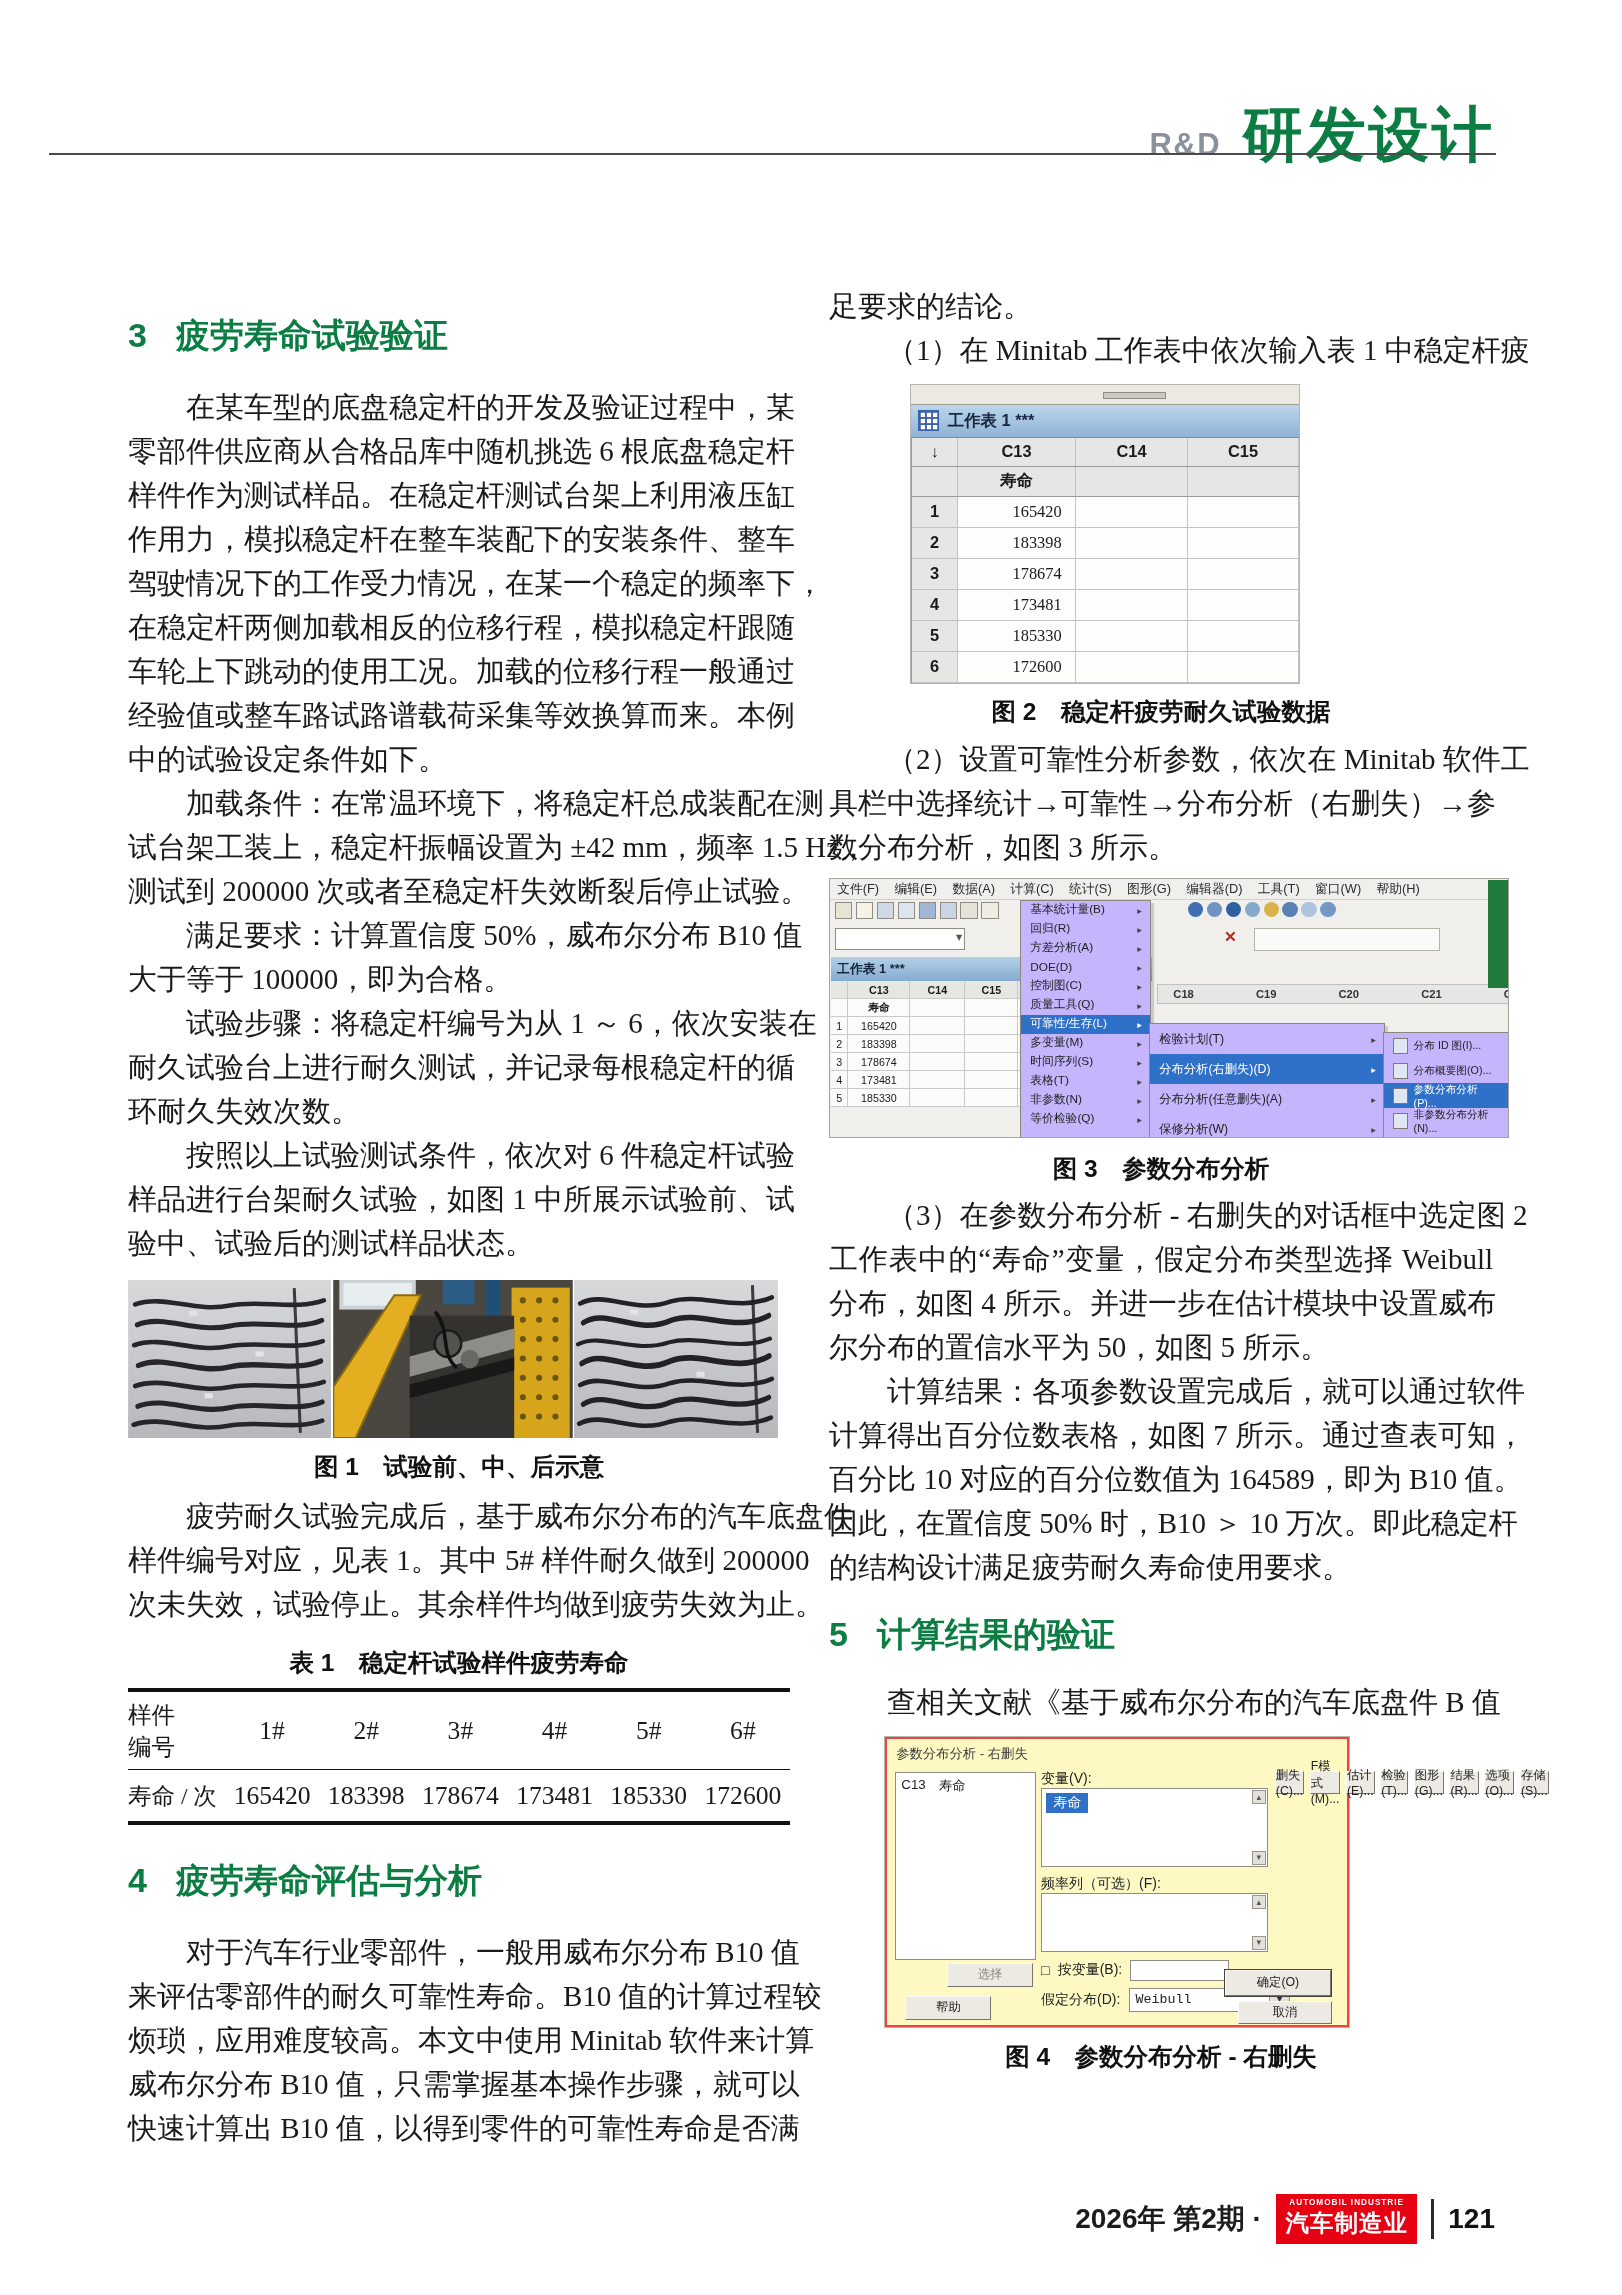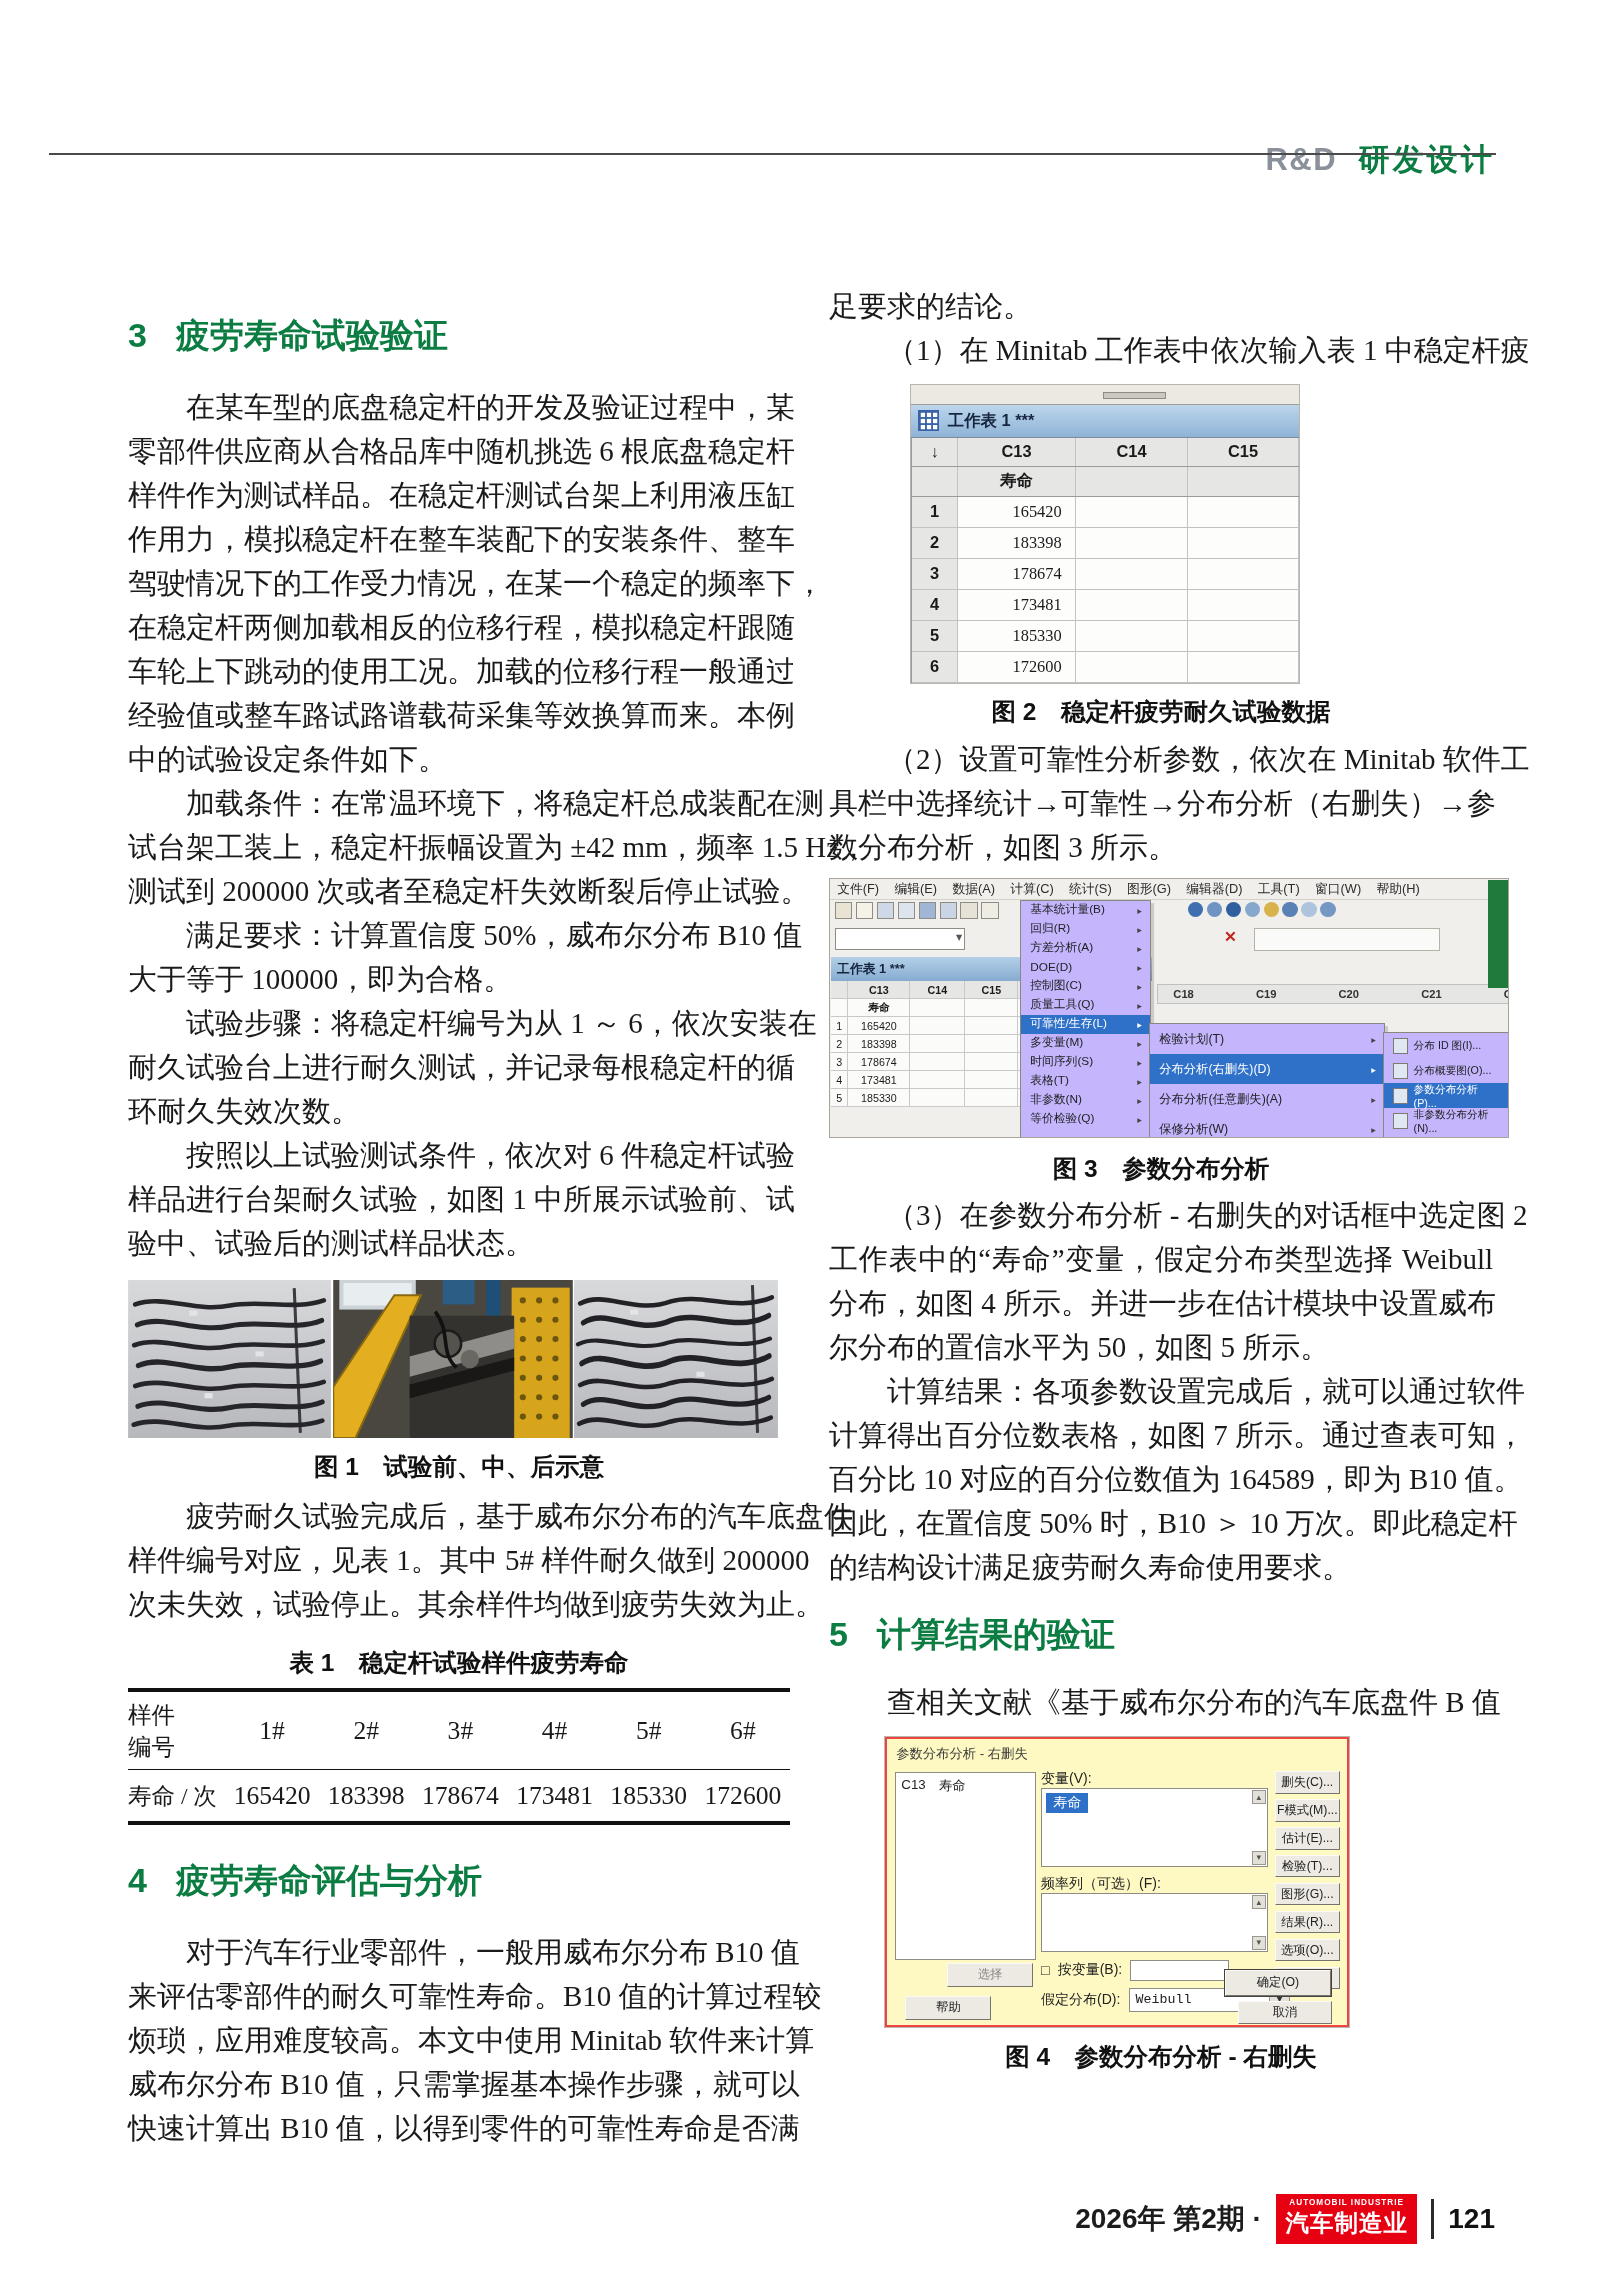--- a/index.html
+++ b/index.html
@@ -5,21 +5,21 @@
   :root{
     --green:#0c7d42; --red:#e60012; --ink:#1a1a1a;
     --winGray:#ece9e2; --gridLine:#9a9a9a; --hlBlue:#2f71c8;
   }
   html,body{margin:0;padding:0;background:#ffffff;}
   .page{position:relative;width:1623px;height:2295px;background:#fff;overflow:hidden;
         font-family:"Liberation Serif",serif;color:var(--ink);}
   
   .hdr{position:absolute;top:95px;right:128px;display:flex;align-items:baseline;gap:21.5px;}
   .hdr-en{font-family:"Liberation Sans",sans-serif;font-weight:bold;font-size:31px;color:#8b919b;letter-spacing:1.5px;}
-  .hdr-zh{font-family:"Liberation Sans",sans-serif;font-weight:bold;font-size:31px;color:var(--green);letter-spacing:3.1px;margin-top:44px;}
+  .hdr-zh{font-family:"Liberation Sans",sans-serif;font-weight:bold;font-size:60px;color:var(--green);letter-spacing:3.1px;}
   .hdr-rule{position:absolute;top:153px;left:49px;width:1447px;height:2px;background:#4a4a4a;}
   
   .col{position:absolute;width:664px;}
   .col-left{left:128px;top:306px;width:662px;}
   .col-right{left:829px;top:284px;width:664px;}
   .ln{font-size:29px;line-height:44px;height:44px;white-space:nowrap;
       text-align:justify;text-align-last:justify;}
   .ln.end{text-align-last:left;}
   .ln.ind{text-indent:58px;}
   .sec{display:flex;gap:29px;align-items:baseline;margin:7.2px 0 25.6px;color:var(--green);
@@ -109,21 +109,21 @@
         font-size:7.7px;display:flex;align-items:center;justify-content:center;color:#555;}
   .f4row{position:absolute;left:154px;display:flex;align-items:center;gap:8.2px;}
   .f4field{width:97px;height:18.4px;background:#fff;border:1px solid #8f8c85;}
   .f4combo{position:relative;width:153px;height:21.5px;background:#fff;border:1px solid #8f8c85;
            display:flex;align-items:center;padding-left:6.1px;font-family:"Liberation Mono",monospace;font-size:13.3px;}
   .f4combo .dd{position:absolute;right:0;top:0;width:18.4px;height:100%;background:#e3e0da;border-left:1px solid #9a978f;
                display:flex;align-items:center;justify-content:center;font-size:9.2px;color:#333;}
   .btn{background:#edeae4;border-top:1.5px solid #fbfaf7;border-left:1.5px solid #fbfaf7;
        border-right:1.5px solid #77746d;border-bottom:1.5px solid #77746d;
        display:flex;align-items:center;justify-content:center;font-size:12.3px;color:#222;}
-  .f4btns{position:absolute;top:32px;right:7.2px;width:65px;display:flex;flex-direction:column;gap:5.6px;}
+  .f4btns{position:absolute;top:32px;right:7.2px;width:65px;display:flex;flex-direction:row;gap:5.6px;}
   .f4btns .btn{height:20.4px;}
   .f4sel{position:absolute;left:60px;top:224px;width:84px;height:21.5px;color:#8a8781;}
   .f4help{position:absolute;left:18.4px;top:257px;width:84px;height:21.5px;}
   .f4ok{position:absolute;left:338px;top:231px;width:104px;height:23.5px;outline:1.5px solid #44423d;}
   .f4cancel{position:absolute;left:351px;top:262px;width:92px;height:20.4px;}
   .f4cap{margin:13.3px 0 0;}
   
   .footer{position:absolute;top:2194px;right:128px;display:flex;align-items:center;gap:14.3px;}
   .f-issue{font-family:"Liberation Sans",sans-serif;font-weight:bold;font-size:28px;color:#1c1c1c;}
   .f-logo{background:var(--red);color:#fff;padding:4.1px 9.2px 5.1px;text-align:center;}

